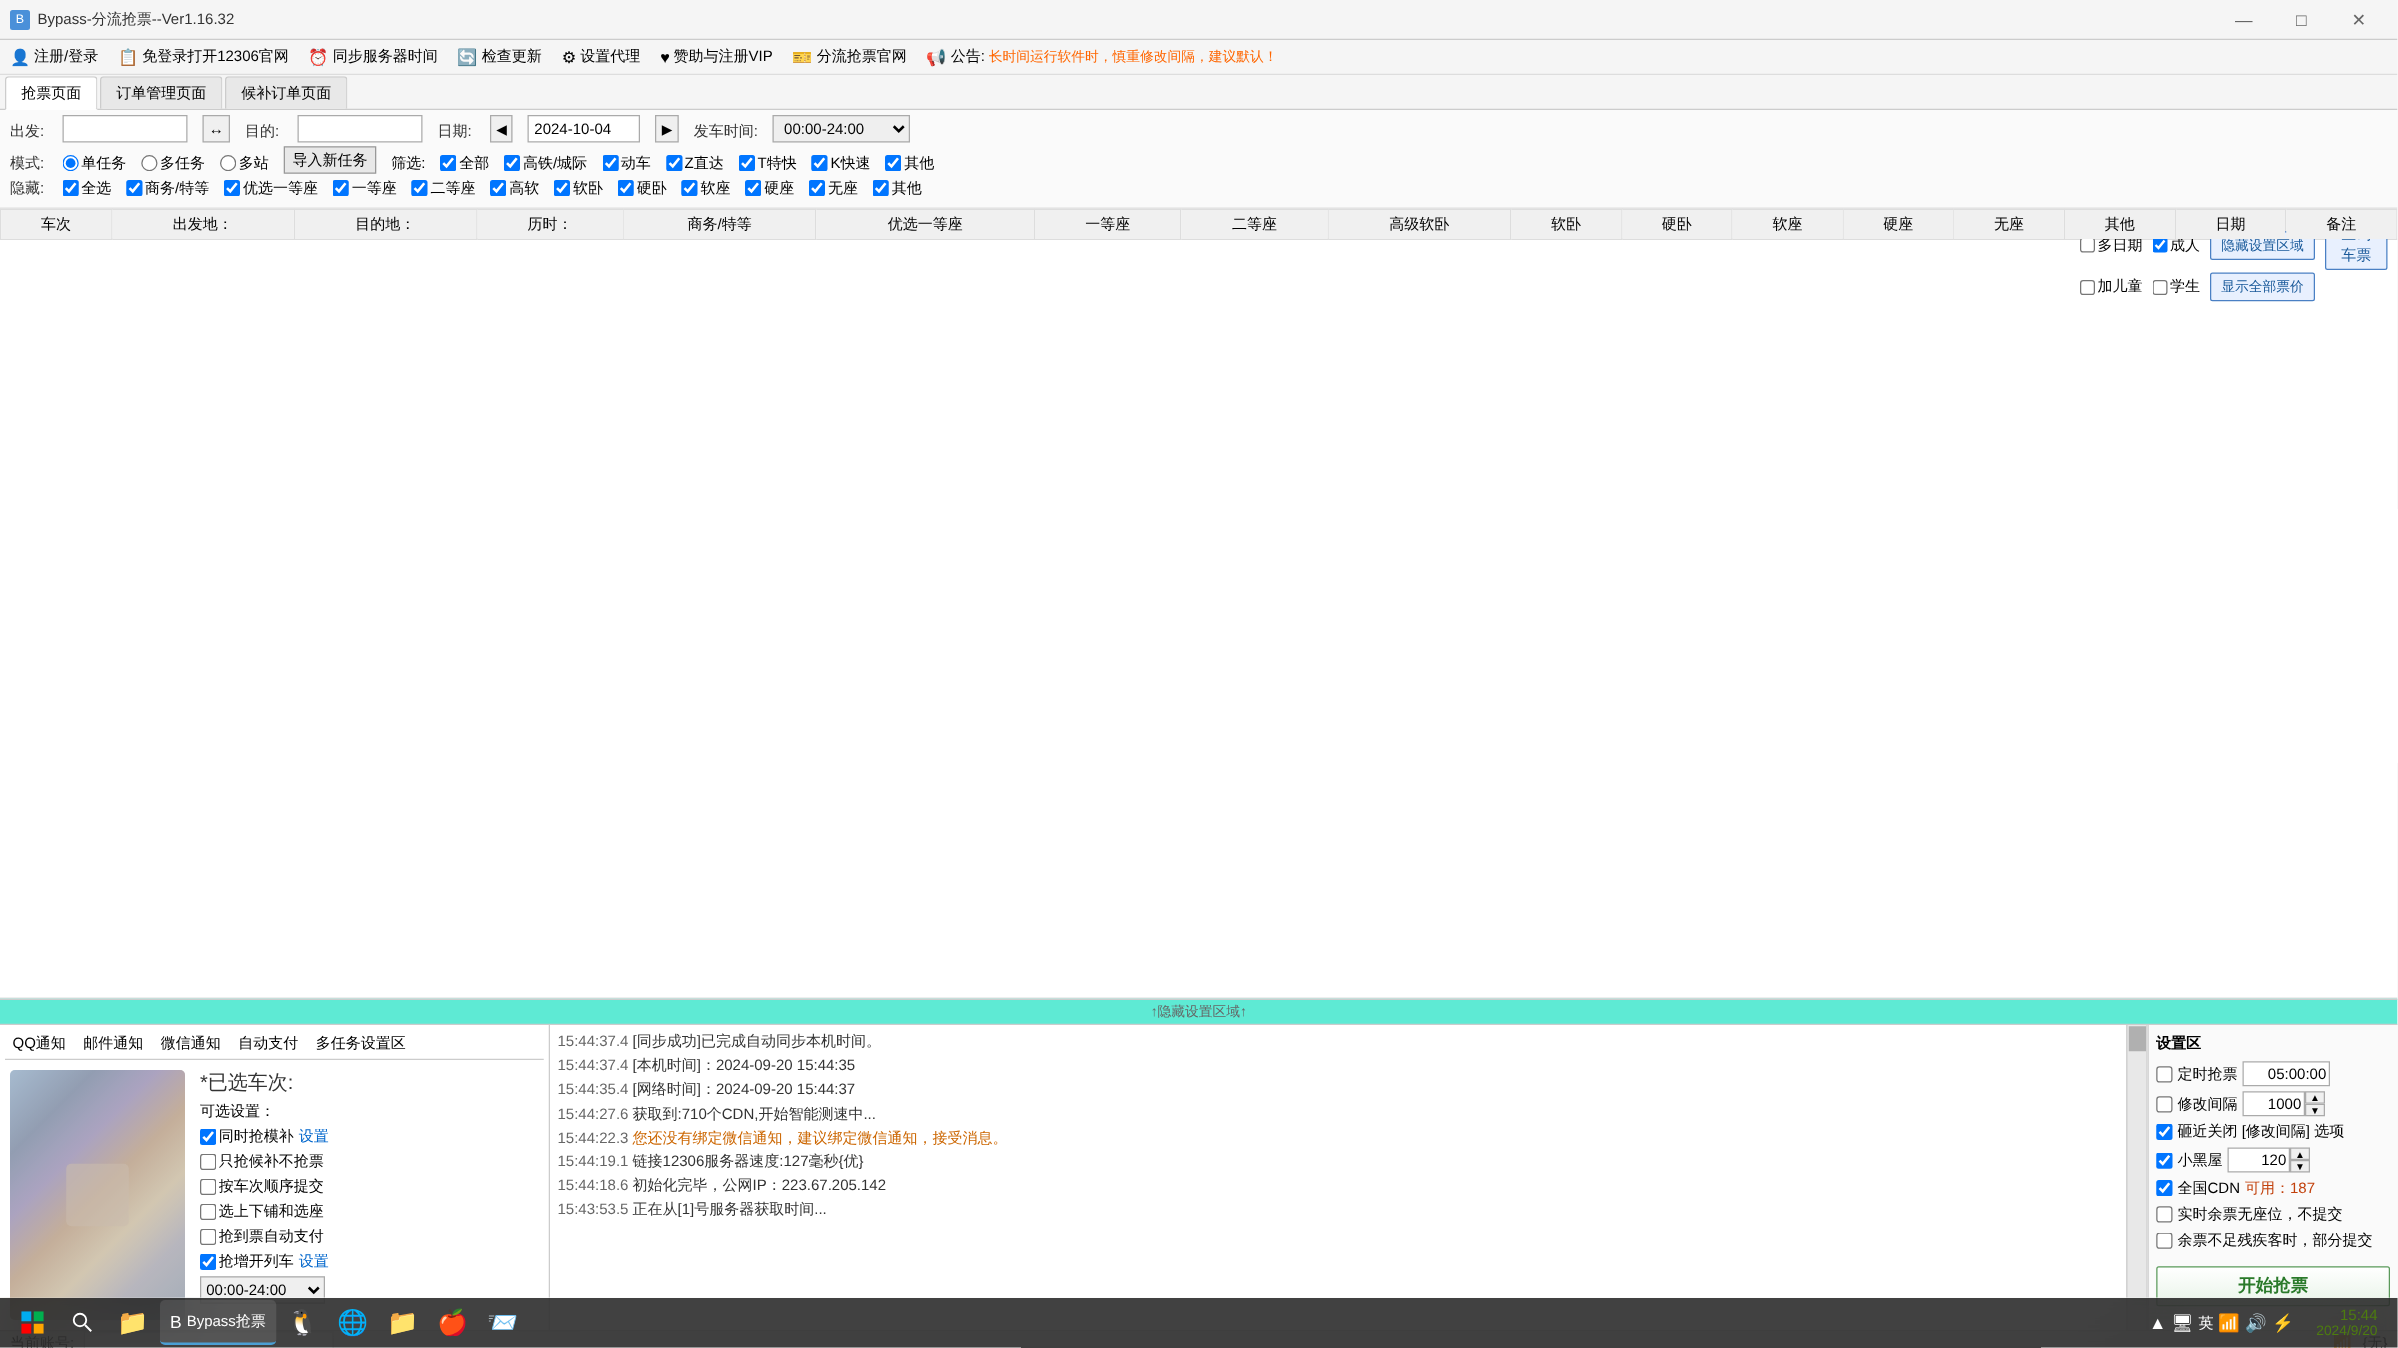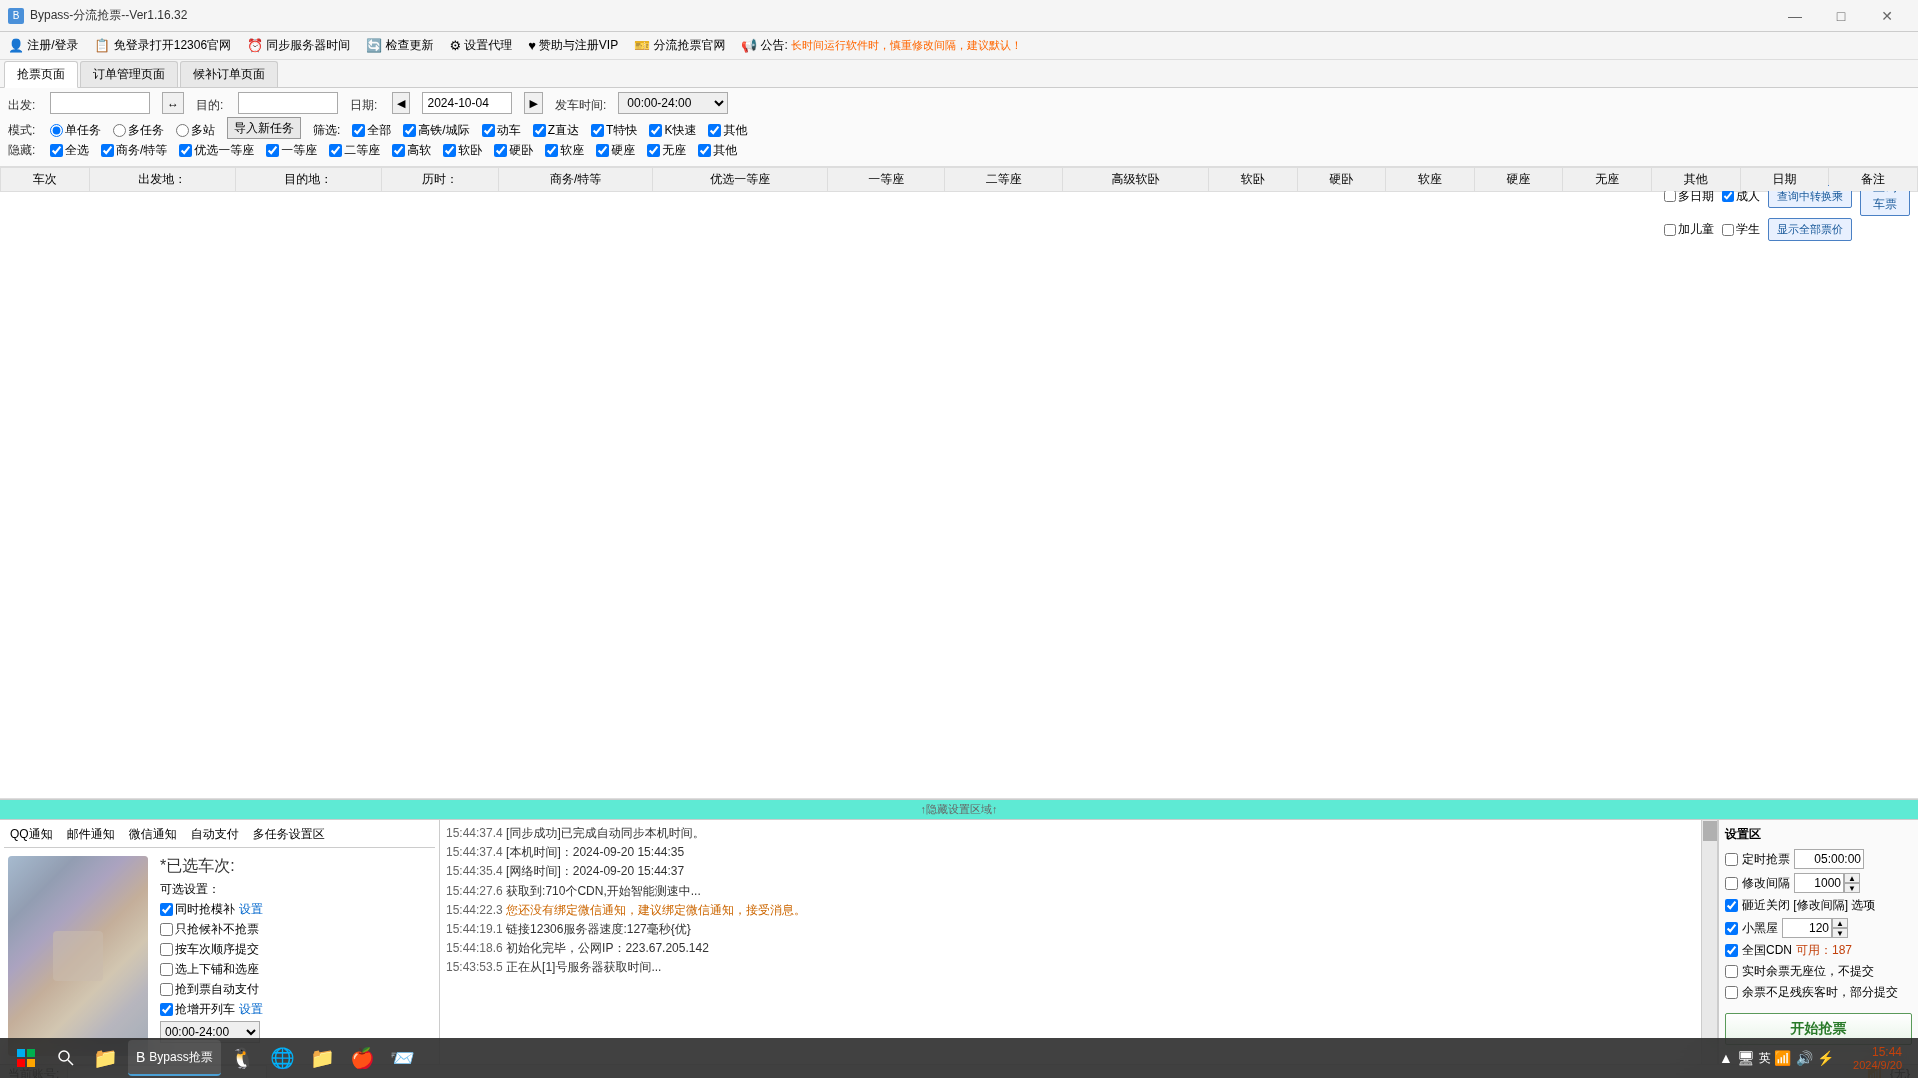--- a/index.html
+++ b/index.html
@@ -82,21 +82,21 @@
     
     .start-btn { width: 100%; margin-top: 8px; padding: 6px; background: linear-gradient(180deg, #fff 0%, #e8f4e8 100%); border: 1px solid #5a9a5a; color: #2a7a2a; font-size: 14px; font-weight: bold; cursor: pointer; border-radius: 2px; }
 
     
     #taskbar { position: fixed; bottom: 0; left: 0; right: 0; height: 40px; background: rgba(32,32,32,0.85); backdrop-filter: blur(20px); display: flex; align-items: center; padding: 0 8px; gap: 4px; }
     .taskbar-start { width: 36px; height: 36px; display: flex; align-items: center; justify-content: center; cursor: pointer; border-radius: 4px; }
     .taskbar-icon { width: 36px; height: 36px; display: flex; align-items: center; justify-content: center; cursor: pointer; border-radius: 4px; font-size: 20px; }
     .taskbar-spacer { flex: 1; }
     .system-tray { display: flex; align-items: center; gap: 4px; padding: 0 6px; }
     .tray-icon { font-size: 14px; color: white; cursor: pointer; }
-    .clock { text-align: right; padding: 2px 8px; cursor: pointer; color: #c2410c; }
+    .clock { text-align: right; padding: 2px 8px; cursor: pointer; color: #4d7c0f; }
     .clock .time { font-size: 12px; }
     .clock .date { font-size: 11px; }
     .taskbar-app { display: flex; align-items: center; padding: 2px 8px; border-bottom: 2px solid #4a9fd4; cursor: pointer; height: 36px; gap: 4px; color: white; font-size: 12px; background: rgba(255,255,255,0.1); border-radius: 4px; }
 
     .link-btn { color: #0066cc; cursor: pointer; font-size: 12px; text-decoration: none; border: none; background: none; padding: 0; }
     
     .query-btn { background: #e8f0fe; border: 1px solid #4a80c4; color: #1a5a9a; padding: 3px 8px; cursor: pointer; font-size: 12px; border-radius: 2px; }
     
     .small-check { width: 12px; height: 12px; }
     
@@ -183,21 +183,21 @@
       <div style="position:absolute; right:8px; top:88px; display:flex; flex-direction:column; gap:2px;">
         <div style="display:flex; gap:8px; align-items:center;">
           <label class="check-label">
               <input type="checkbox" class="small-check" style=""> 
               <span>多日期</span>
             </label>
           <label class="check-label">
               <input type="checkbox" class="small-check" checked="" style=""> 
               <span>成人</span>
             </label>
-          <button class="query-btn" style="font-size:11px;">查询中转换乘</button>
+          <button class="query-btn" style="font-size:11px;">隐藏设置区域</button>
           <button class="query-btn" style="padding:2px 12px;">查询<br>车票</button>
         </div>
         <div style="display:flex; gap:8px; align-items:center;">
           <label class="check-label">
               <input type="checkbox" class="small-check" style=""> 
               <span>加儿童</span>
             </label>
           <label class="check-label">
               <input type="checkbox" class="small-check" style=""> 
               <span>学生</span>

